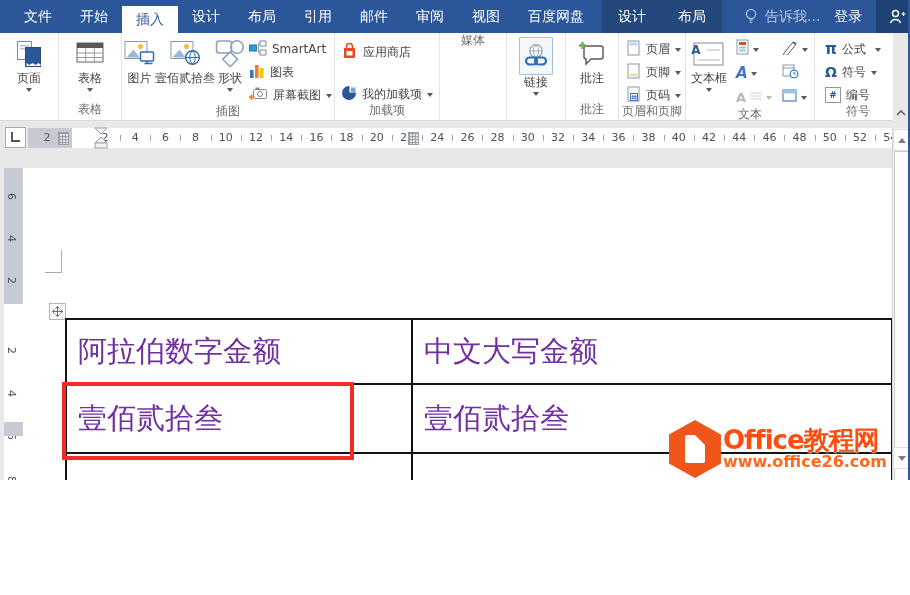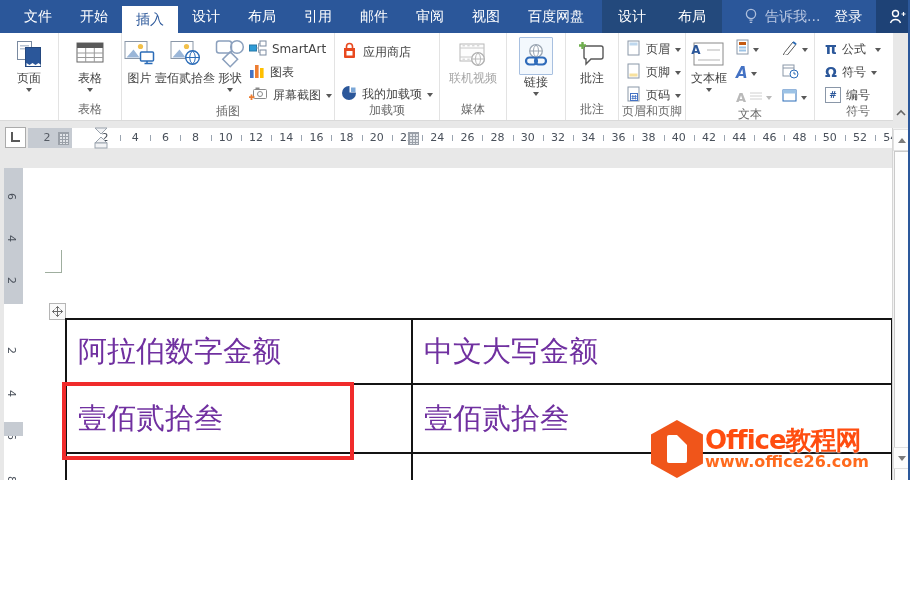--- a/index.html
+++ b/index.html
@@ -77,21 +77,21 @@
     display:grid;grid-template-columns:346px 1fr;grid-template-rows:65px 69px 66px 66px;
     border:2px solid #141414;}
   .doc-table .cell{border-right:2px solid #141414;border-bottom:2px solid #141414;
     display:flex;align-items:center;padding-left:11px;font-size:29px;color:var(--tabletext,#7030a0);overflow:hidden;white-space:nowrap;}
   .doc-table .cell:nth-child(2n){border-right:none;}
   .doc-table .cell:nth-child(n+7){border-bottom:none;}
   .annot-box{position:absolute;left:39px;top:214px;width:284px;height:70px;
     border:4px solid var(--annot,#f02b2b);z-index:10;}
 
   
-  .wm{position:absolute;right:24px;bottom:2px;display:flex;align-items:center;gap:2px;z-index:20;margin-left:25px;}
+  .wm{position:absolute;right:6px;bottom:2px;display:flex;align-items:center;gap:2px;z-index:20;margin-left:25px;}
   .wm-hex{width:52px;height:58px;background:#f0551a;
     clip-path:polygon(50% 0,100% 25%,100% 75%,50% 100%,0 75%,0 25%);
     display:flex;align-items:center;justify-content:center;}
   .wm-doc{width:20px;height:28px;background:#fff;border-radius:2px;position:relative;}
   .wm-doc::after{content:'';position:absolute;right:0;top:0;border:5px solid #f0551a;border-left-color:transparent;border-bottom-color:transparent;}
   .wm-text{display:flex;flex-direction:column;line-height:1.05;
     text-shadow:0 0 2px #fff,0 0 2px #fff;}
   .wm-title{font-size:26px;font-weight:800;color:var(--wmorange,#ff4d10);letter-spacing:-1px;white-space:nowrap;}
   .wm-url{font-size:16px;font-weight:800;color:#ff6a1d;white-space:nowrap;}
 
@@ -290,36 +290,20 @@
                 </svg></span>
             <span>我的加载项</span>
             <span class="dd"></span>
           </div>
         </div>
       </div>
       <div class="rg-label">加载项</div>
     </div>
 
     <div class="rgroup" style="width:66px">
-      <div class="rg-body" style="justify-content:center">
-        <div class="bigbtn disabled">
-          <span class="bicon">
-            <svg width="30" height="27">
-                <rect x="2" y="3" width="24" height="17" fill="#fdfdfd" stroke="#b8b8b8"></rect>
-                <path d="M2 7h24M2 16h24" stroke="#c8c8c8"></path>
-                <path d="M4.5 4.8h2.4M9.3 4.8h2.4M14.1 4.8h2.4M18.9 4.8h2.4M4.5 18.2h2.4M9.3 18.2h2.4" stroke="#c8c8c8"></path>
-                <circle cx="20" cy="18" r="6.3" fill="#fff" stroke="#b0b0b0" stroke-width="1.3"></circle>
-                <path d="M13.7 18h12.6M20 11.7a8.8 8.8 0 0 1 0 12.6M20 11.7a8.8 8.8 0 0 0 0 12.6" fill="none" stroke="#b8b8b8"></path>
-              </svg>
-          </span>
-          <span class="lbl">
-              <span>联机视频</span>
-            </span>
-        </div>
-      </div>
       <div class="rg-label">媒体</div>
     </div>
 
     <div class="rgroup" style="width:58px">
       <div class="rg-body" style="justify-content:center">
         <div class="bigbtn">
           <span class="bicon iconbox-hl">
             <svg width="26" height="26">
                 <circle cx="13" cy="8" r="6.3" fill="#fff" stroke="#9aa5b2" stroke-width="1.3"></circle>
                 <path d="M6.7 8h12.6M13 1.7a8.8 8.8 0 0 1 0 12.6M13 1.7a8.8 8.8 0 0 0 0 12.6" fill="none" stroke="#9aa5b2"></path>

